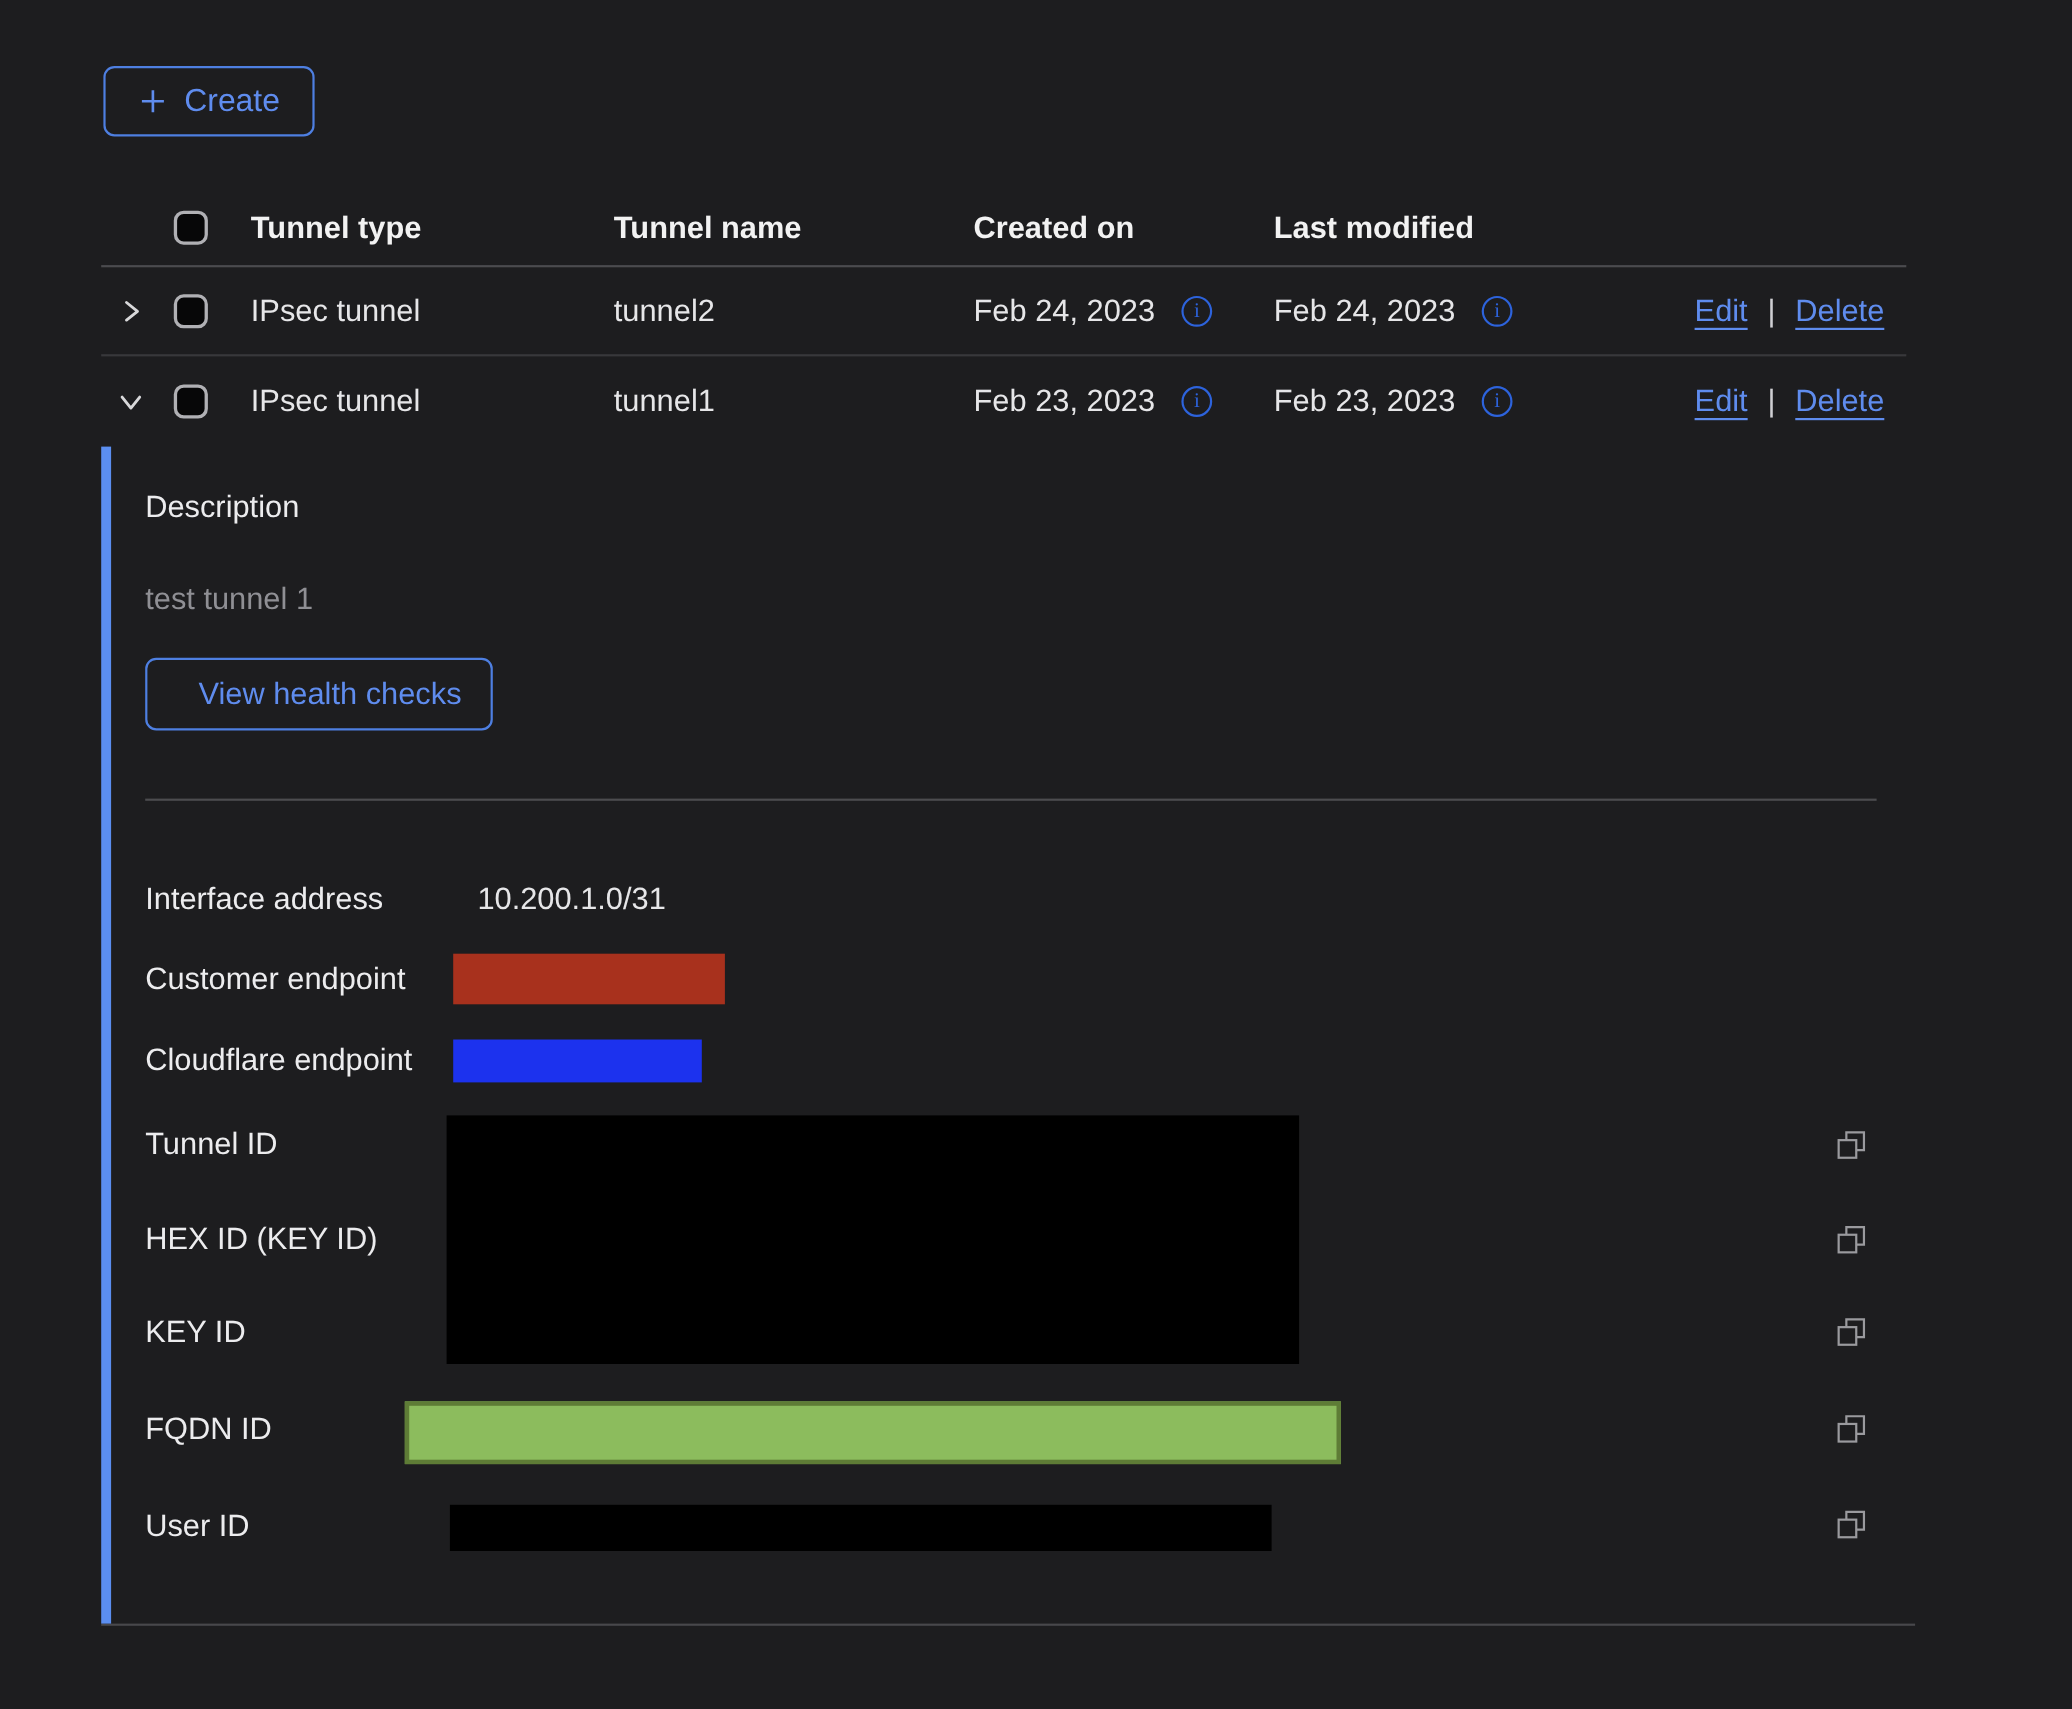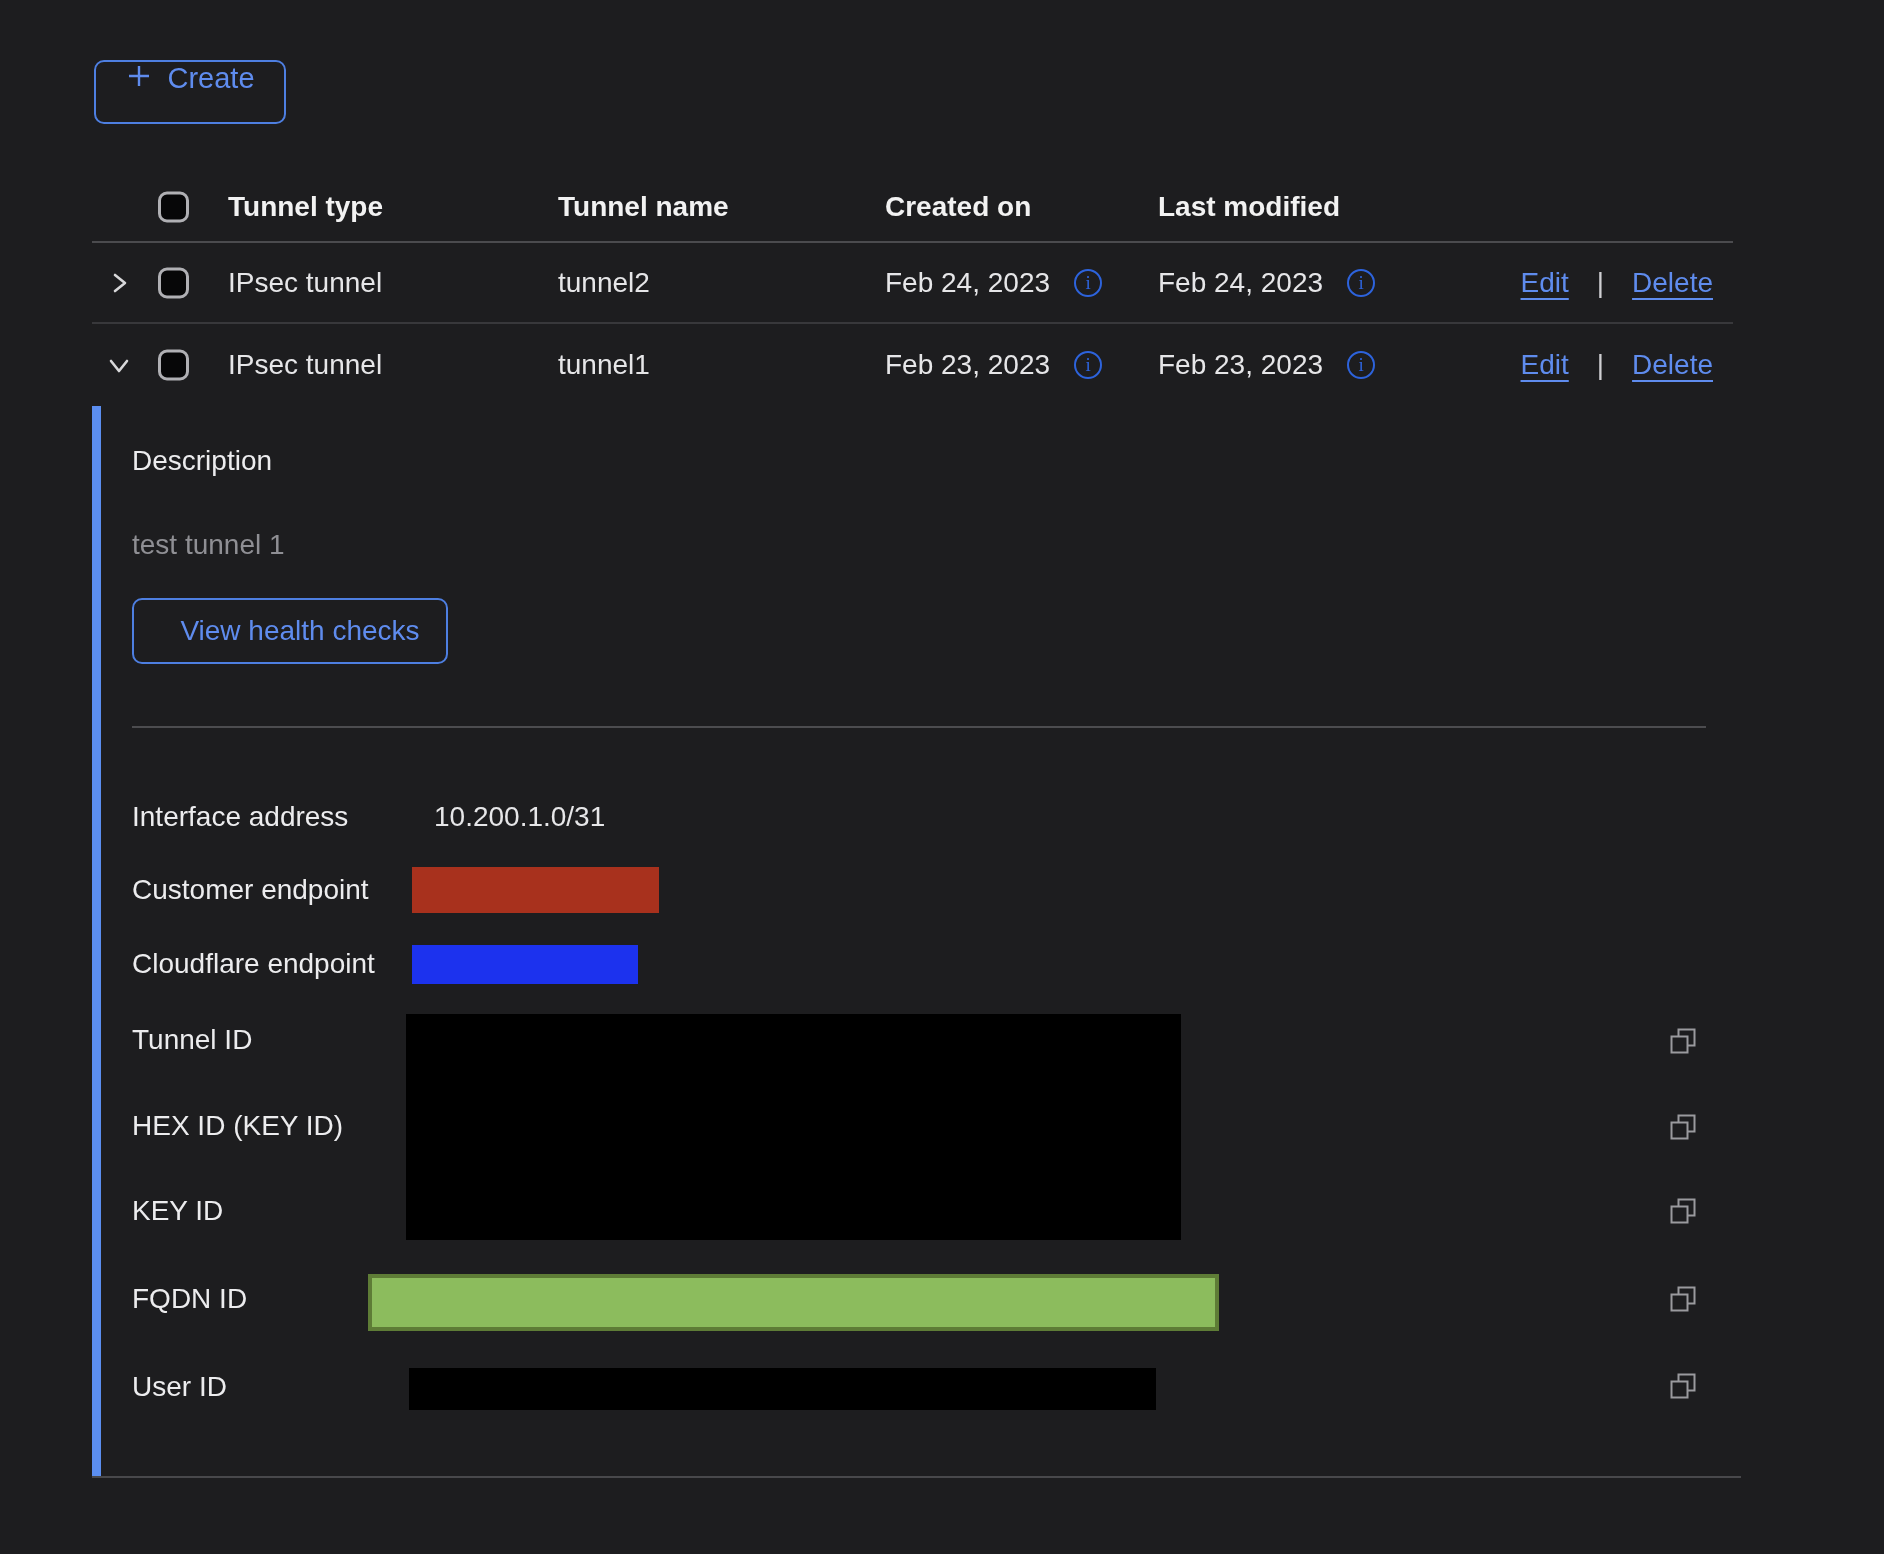--- a/index.html
+++ b/index.html
@@ -14,21 +14,21 @@
 
   
   .create-btn {
     position: absolute; left: 94px; top: 60px;
     width: 192px; height: 64px;
     background: transparent;
     border: 2px solid var(--button-border-blue, #4e7fe1);
     border-radius: 10px;
     color: var(--accent-blue, #5f8cee);
     font-size: 29px; font-family: "Liberation Sans", sans-serif;
-    display: flex; align-items: flex-start; justify-content: center; gap: 14px;
+    display: flex; align-items: center; justify-content: center; gap: 14px;
     cursor: pointer;
   }
   .plus-icon { display: inline-flex; }
 
   
   .tunnel-table { position: absolute; left: 92px; top: 172px; width: 1641px; }
   .thead {
     position: relative; height: 71px;
     border-bottom: 2px solid #4b4b4e;
     font-weight: 700; color: #f2f2f2; font-size: 28px;
@@ -38,21 +38,21 @@
     font-size: 28px; color: #e6e6e8;
   }
   .trow.bordered { border-bottom: 2px solid #38383b; }
   .cell { position: absolute; top: 50%; transform: translateY(-50%); white-space: nowrap; }
   .col-chevron   { left: 12px; }
   .col-checkbox  { left: 66px; }
   .col-type      { left: 136px; }
   .col-name      { left: 466px; }
   .col-created   { left: 793px; }
   .col-modified  { left: 1066px; }
-  .col-actions   { right: 20px; display: flex; align-items: center; gap: 28px; }
+  .col-actions   { right: 20px; display: flex; align-items: center; gap: 18px; }
 
   .checkbox {
     width: 31px; height: 31px;
     border: 3px solid #b0b0b4;
     border-radius: 9px;
     background: #070708;
     cursor: pointer;
   }
   .chevron { display: inline-flex; cursor: pointer; }
 

